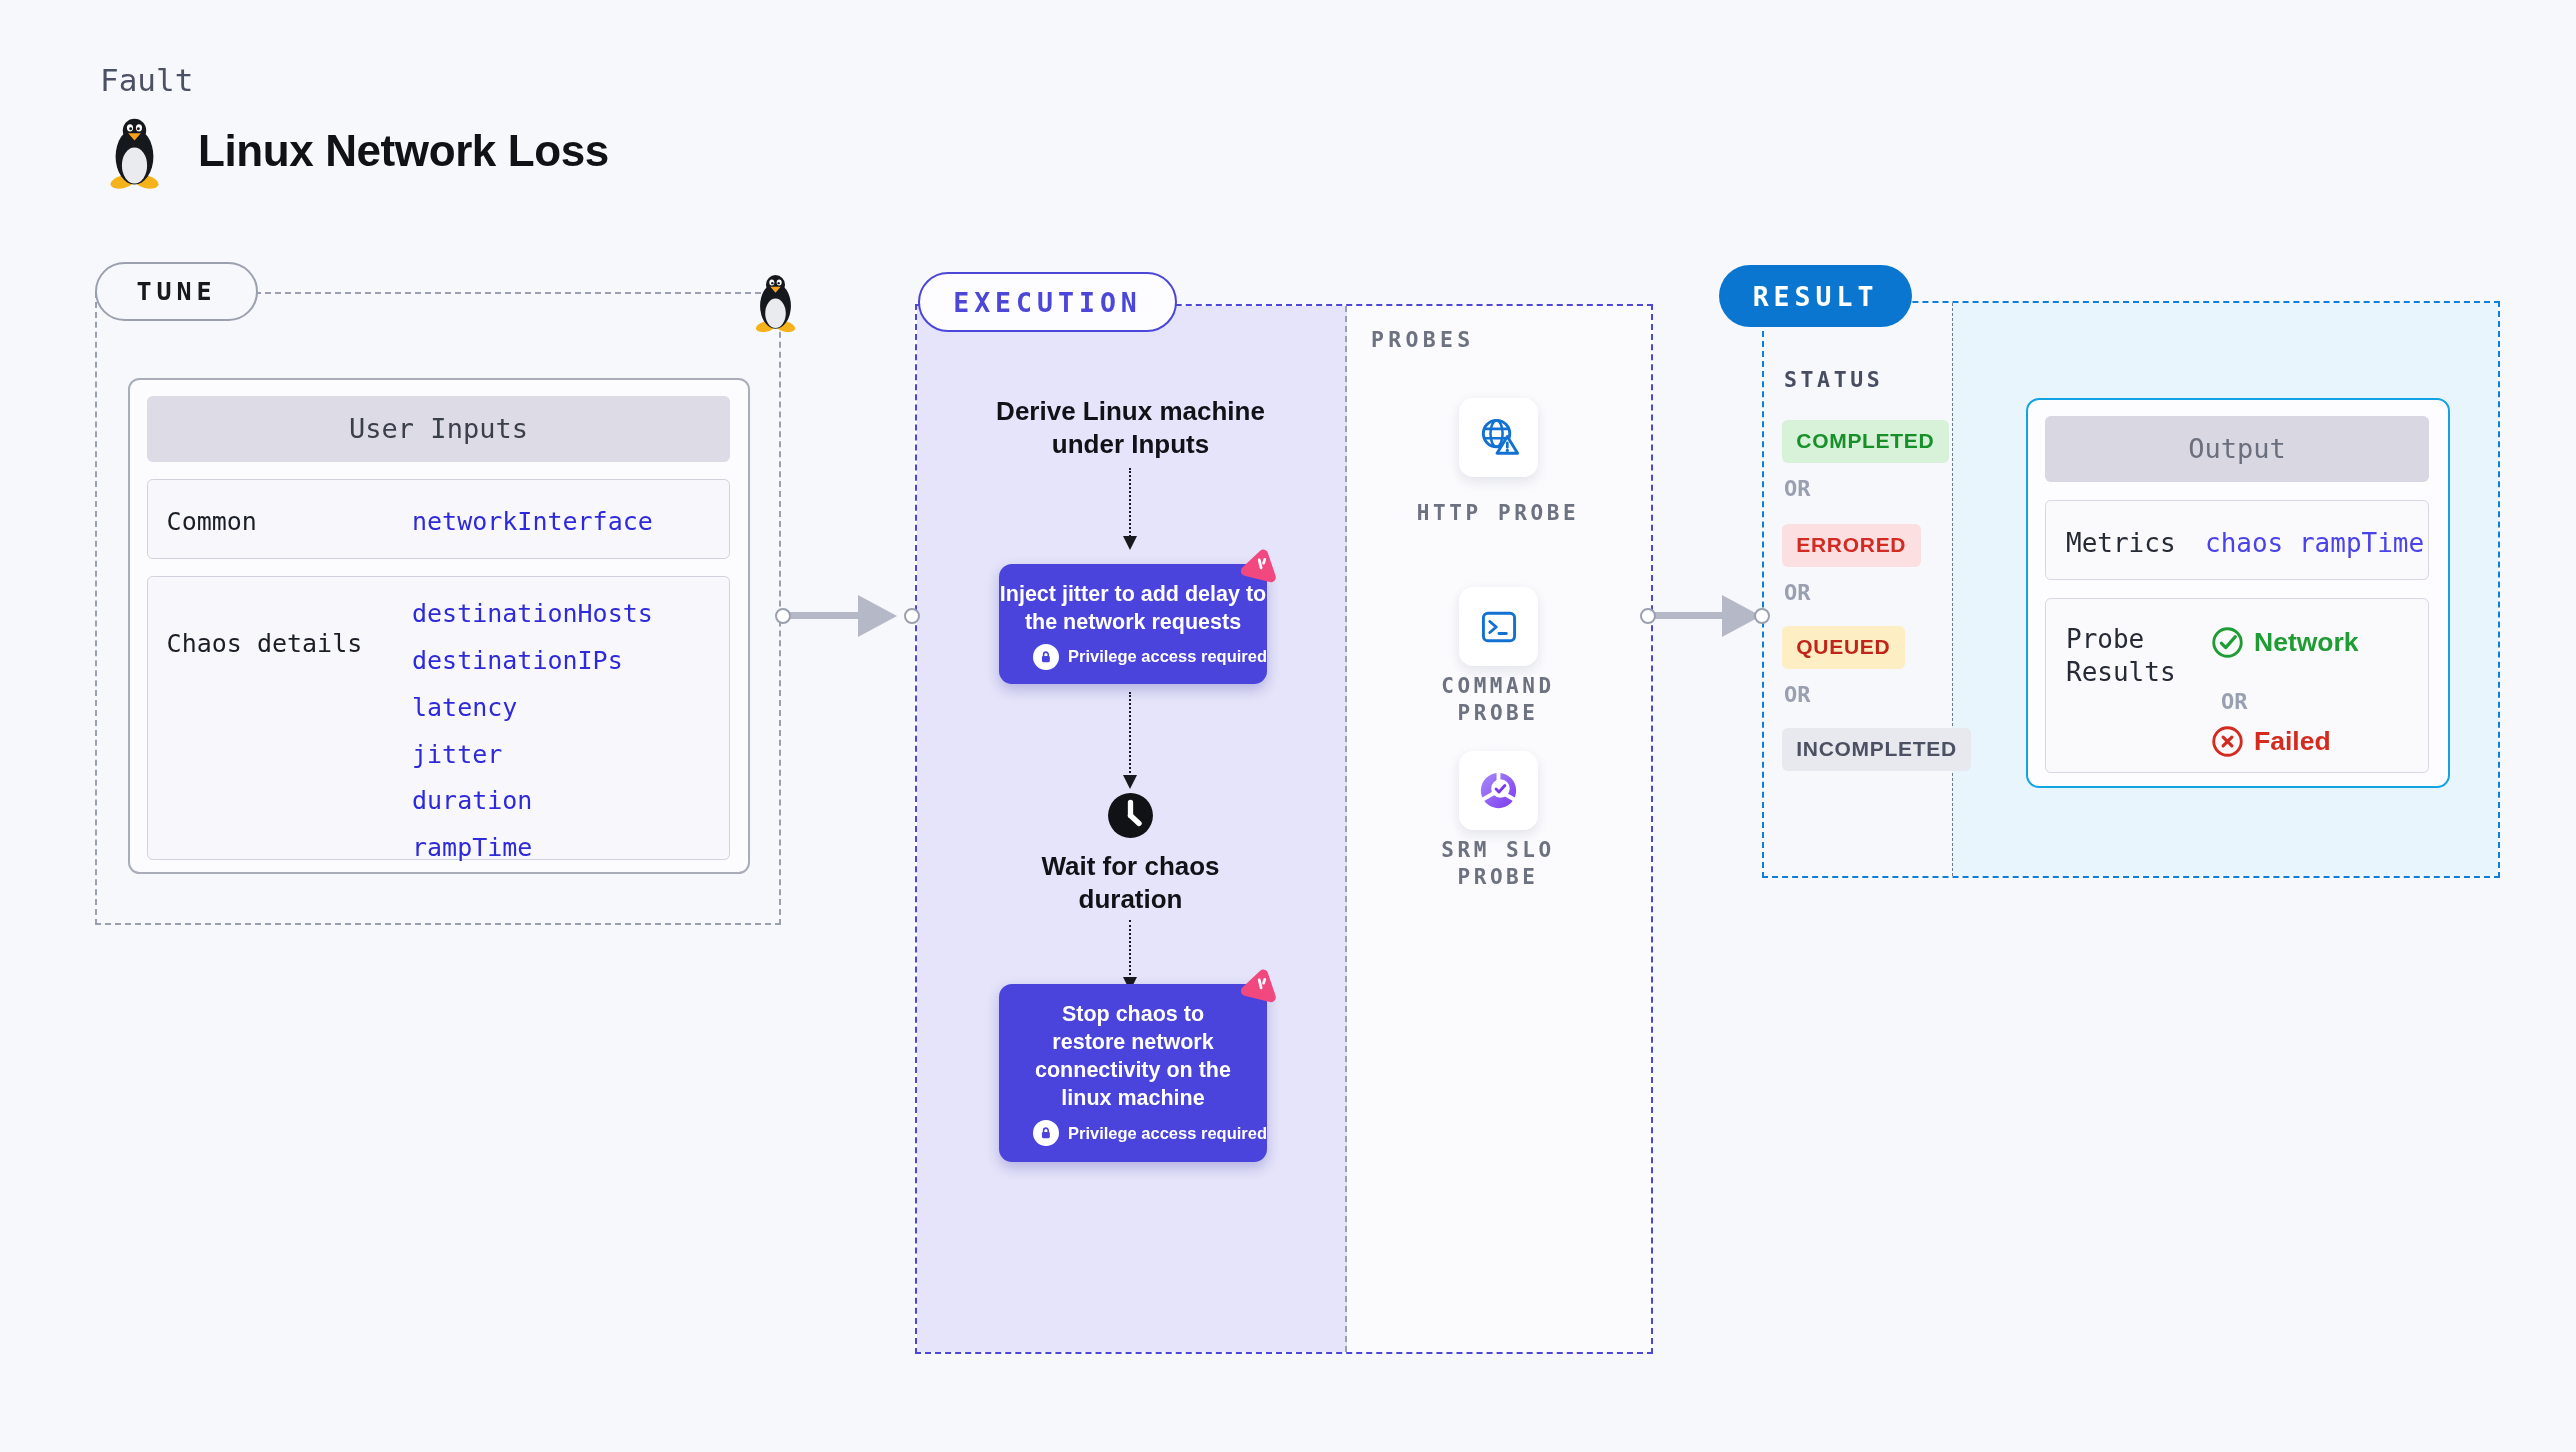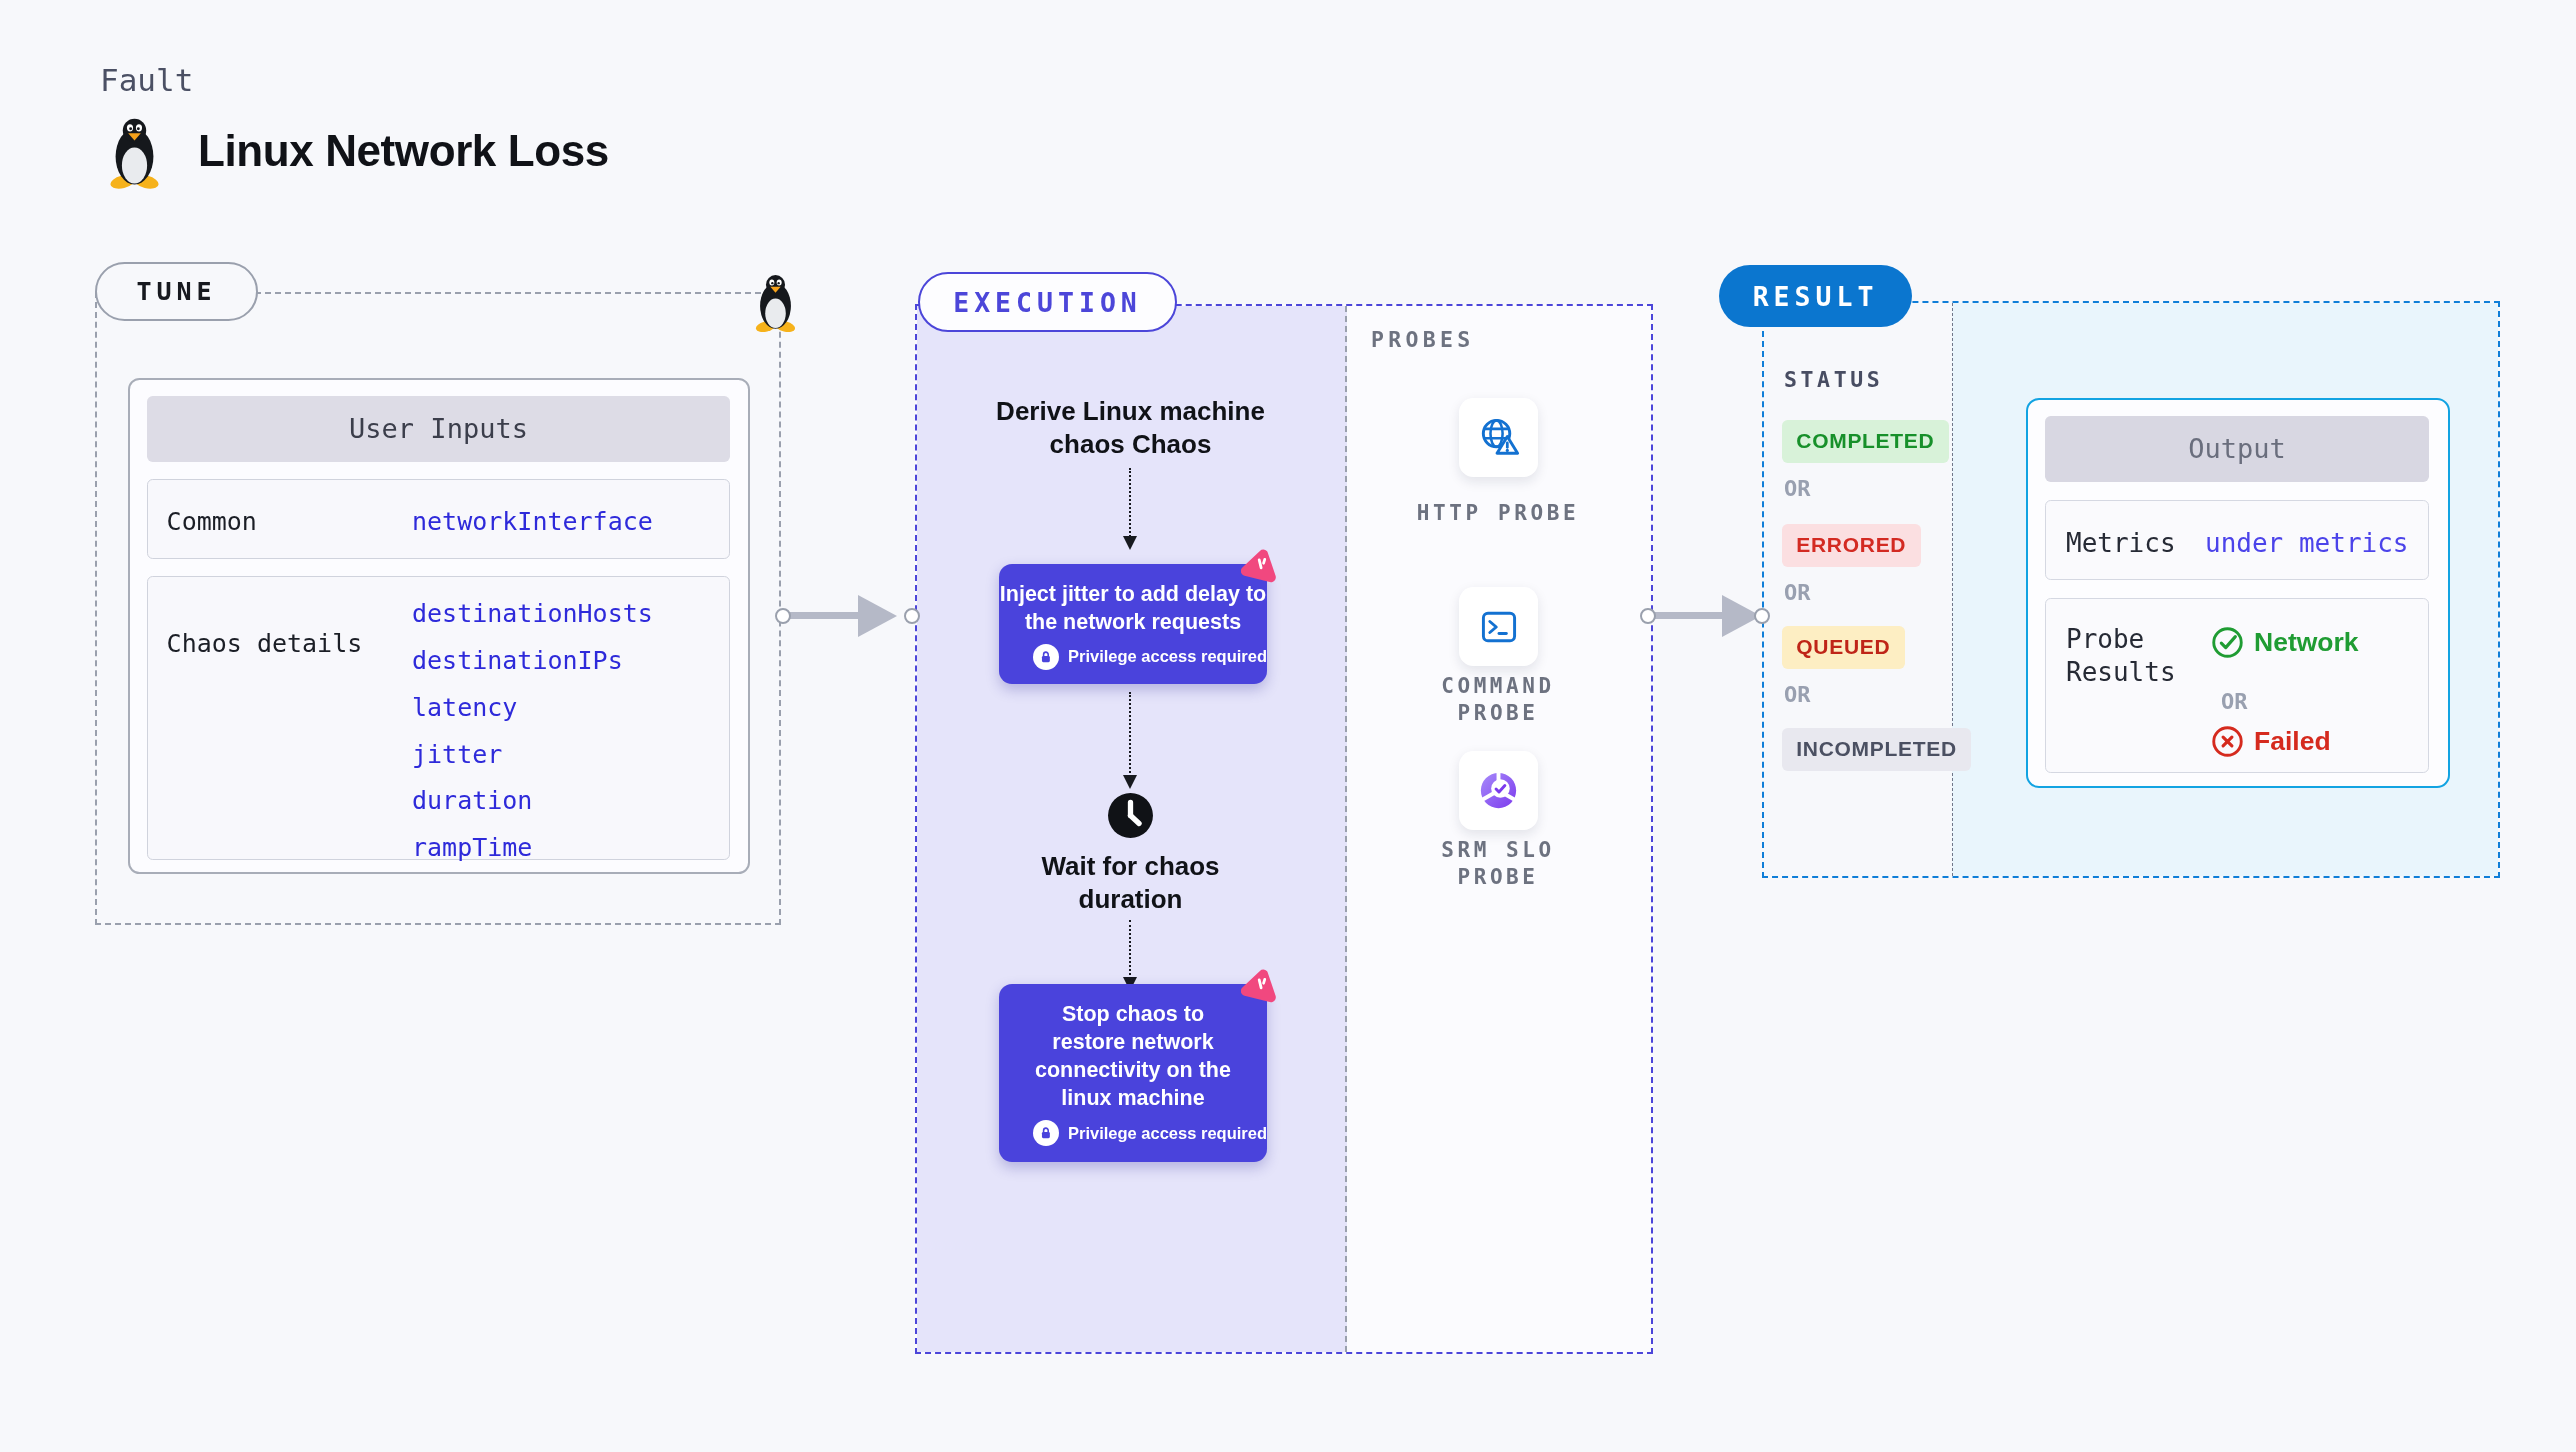--- a/index.html
+++ b/index.html
@@ -138,21 +138,21 @@
 <div class="abs conn-line" style="left:789px; top:612px; width:72px;"></div>
 <div class="abs conn-head" style="left:858px; top:595px;"></div>
 <div class="abs conn-dot" style="left:904px; top:608px;"></div>
 
 <div class="abs exec-box">
   <div class="abs exec-lavender"></div>
 </div>
 <div class="abs pill exec-pill center mono">EXECUTION</div>
 
 <div class="abs node-text derive-text preline">Derive Linux machine
-chaos Chaos</div>
+under Inputs</div>
 <div class="abs dotted-arrow" style="left:1129px; top:468px; height:69px;"></div>
 <div class="abs dotted-head" style="left:1123px; top:536px;"></div>
 
 <div class="abs chaos-node inject-node">
   <div class="chaos-node-text">Inject jitter to add delay to
 the network requests</div>
   <div class="priv-row" style="bottom:14.3px;">
     <span class="priv-badge">
       <svg width="15.8" height="15.8" viewBox="0 0 24 24">
           <rect x="6" y="10.5" width="12" height="9.5" rx="2" fill="#4a43dc"></rect>
@@ -264,21 +264,21 @@
 <div class="abs status-badge badge-errored">ERRORED</div>
 <div class="abs mono or-text" style="top:580px;">OR</div>
 <div class="abs status-badge badge-queued">QUEUED</div>
 <div class="abs mono or-text" style="top:682px;">OR</div>
 <div class="abs status-badge badge-incompleted">INCOMPLETED</div>
 
 <div class="abs output-box">
   <div class="abs output-header center mono">Output</div>
   <div class="abs output-row metrics-row">
     <div class="abs mono output-label" style="left:20px; top:26.5px;">Metrics</div>
-    <div class="abs mono metrics-value" style="left:159px; top:26.5px;">under metrics</div>
+    <div class="abs mono metrics-value" style="left:159px; top:26.5px;">chaos rampTime</div>
   </div>
   <div class="abs output-row probe-results-row">
     <div class="abs mono output-label preline" style="left:20px; top:24px; line-height:33px;">Probe
 Results</div>
     <div class="abs verdict verdict-pass" style="left:165px; top:27px;">
       <svg width="33" height="33" viewBox="0 0 24 24">
         <circle cx="12" cy="12" r="10" fill="none" stroke="#1f9c33" stroke-width="2.1"></circle>
         <path d="M7.5 12.5 l3.2 3.2 l7 -8" fill="none" stroke="#1f9c33" stroke-width="2.3" stroke-linecap="round" stroke-linejoin="round"></path>
       </svg>
       <span>Network</span>

